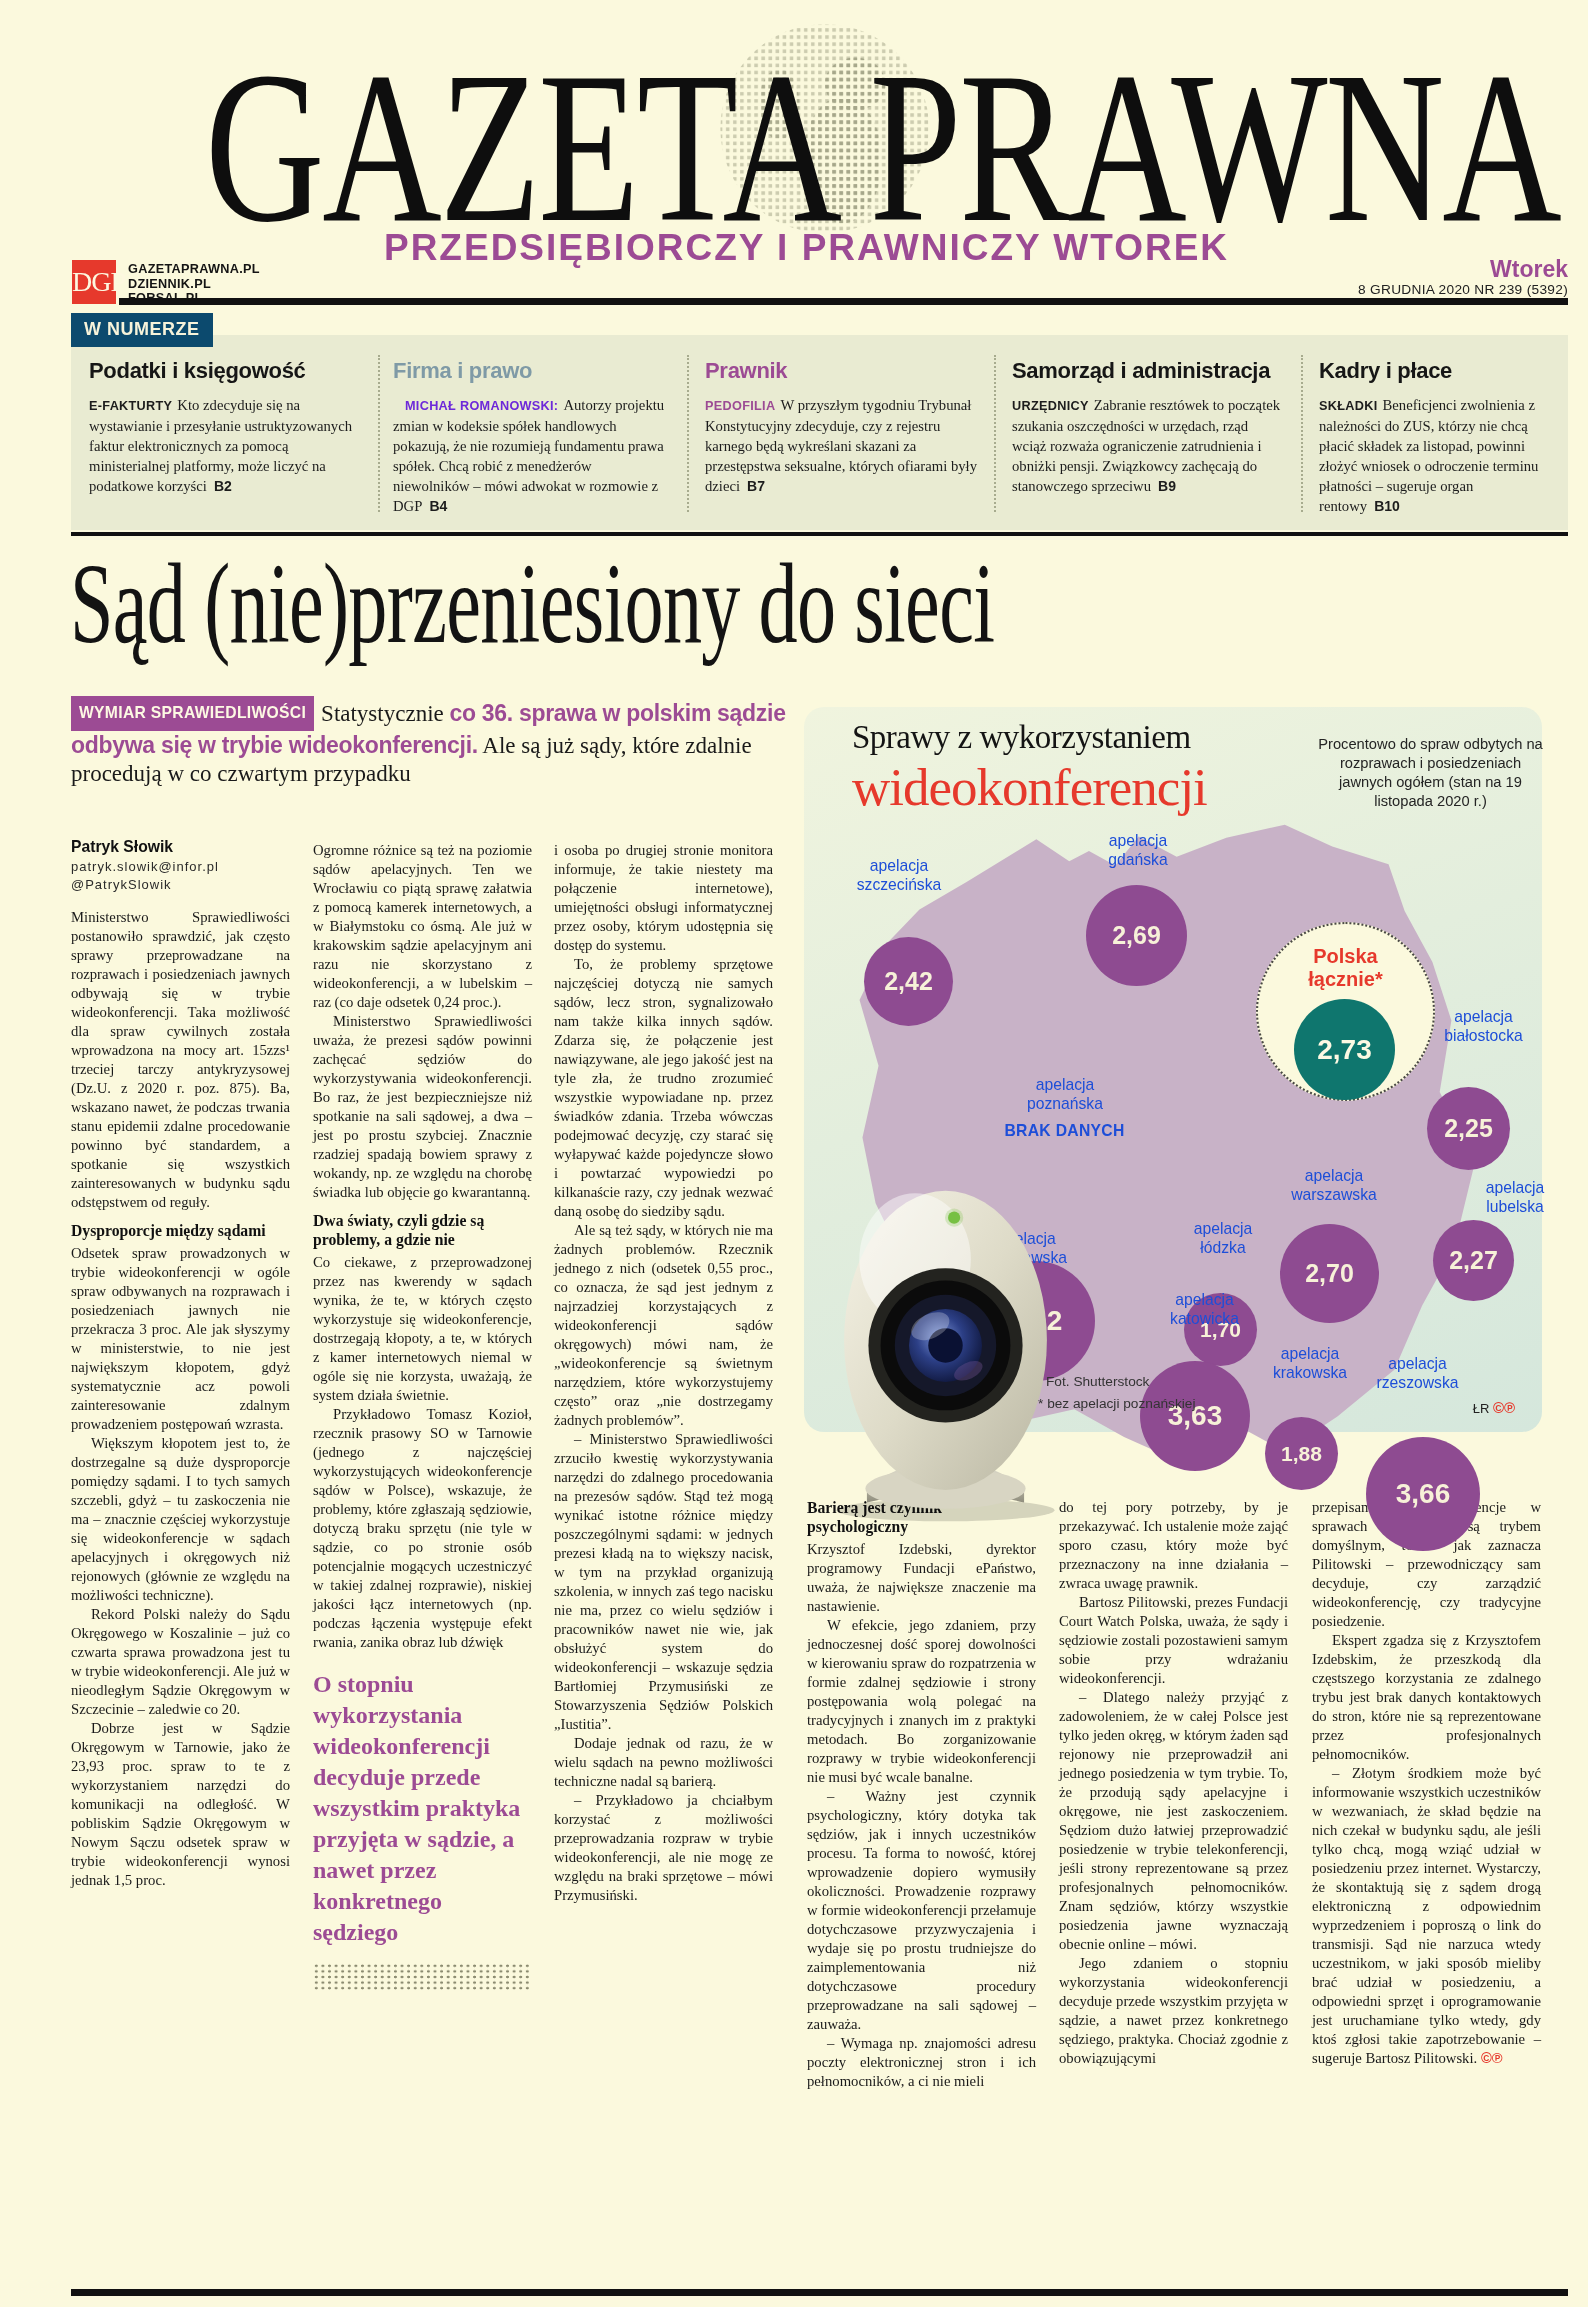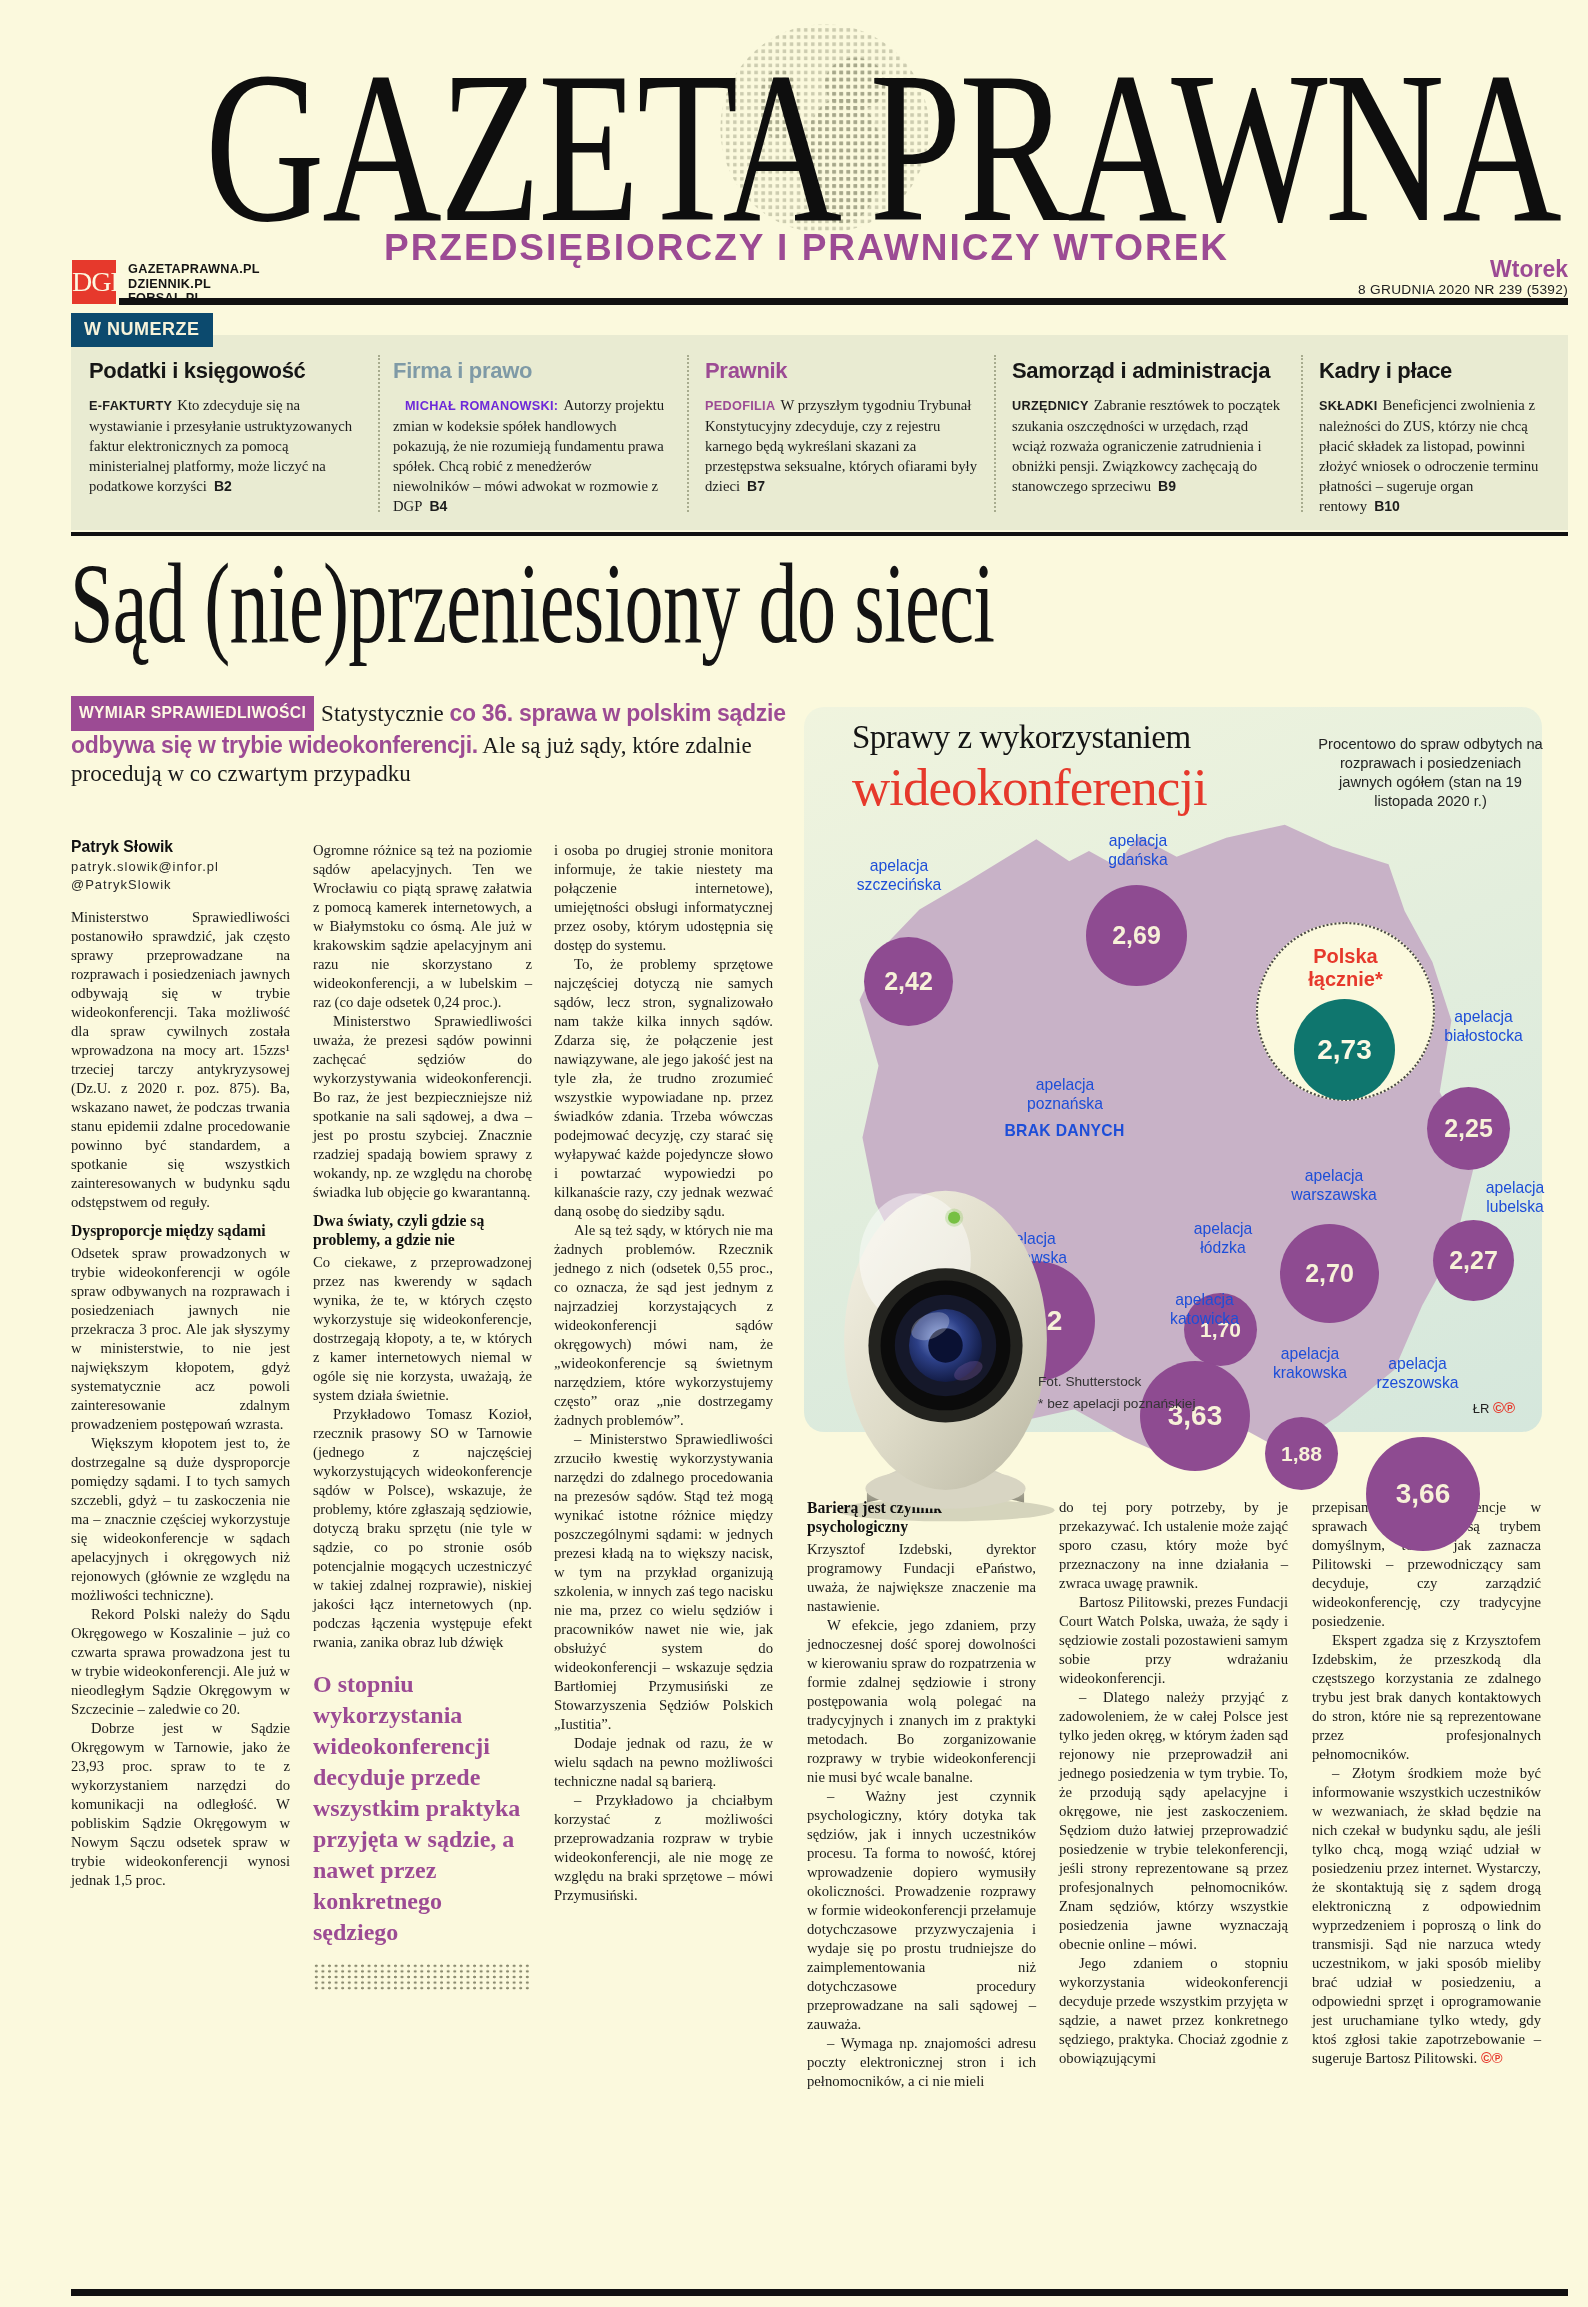--- a/index.html
+++ b/index.html
@@ -92,21 +92,21 @@
     align-items:center;justify-content:center;}
   .b-lg{font-size:28px;} .b-md{font-size:25px;} .b-sm{font-size:21px;}
   #total-halo{left:1256px;top:922px;width:179px;height:179px;border-radius:50%;
     background:#fbf9dd;border:2px dotted #4a4a44;box-sizing:border-box;z-index:2;}
   #total-label{left:1279px;top:945px;width:133px;text-align:center;z-index:3;
     font-family:"Liberation Sans",sans-serif;font-weight:bold;font-size:20px;line-height:23px;color:#e6392c;}
   #total-bubble{left:1294px;top:999px;width:101px;height:101px;background:#0f766e;color:#fdf9e3;z-index:3;}
   #webcam{left:801px;top:1178px;z-index:4;}
   #photo-credit,#footnote{left:1038px;z-index:5;font-family:"Liberation Sans",sans-serif;
     font-size:13.7px;color:#333;}
-  #photo-credit{top:1374px;}
+  #photo-credit{top:1374px;margin-left:8px;}
   #footnote{top:1396px;}
   #panel-credit{left:1456px;top:1399px;width:76px;text-align:center;z-index:5;
     font-family:"Liberation Sans",sans-serif;font-size:13px;color:#222;}
   #panel-credit .copyright{font-size:15px;}
 </style>
 </head>
 <body>
 
 <div id="page">
 

